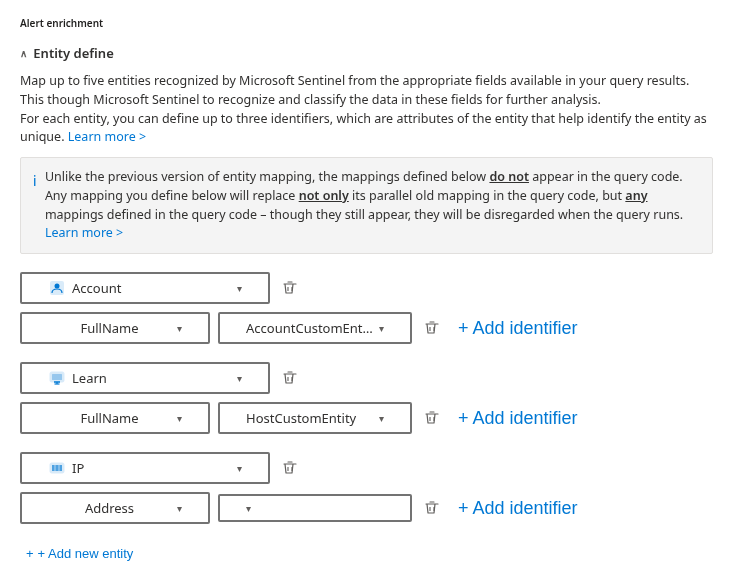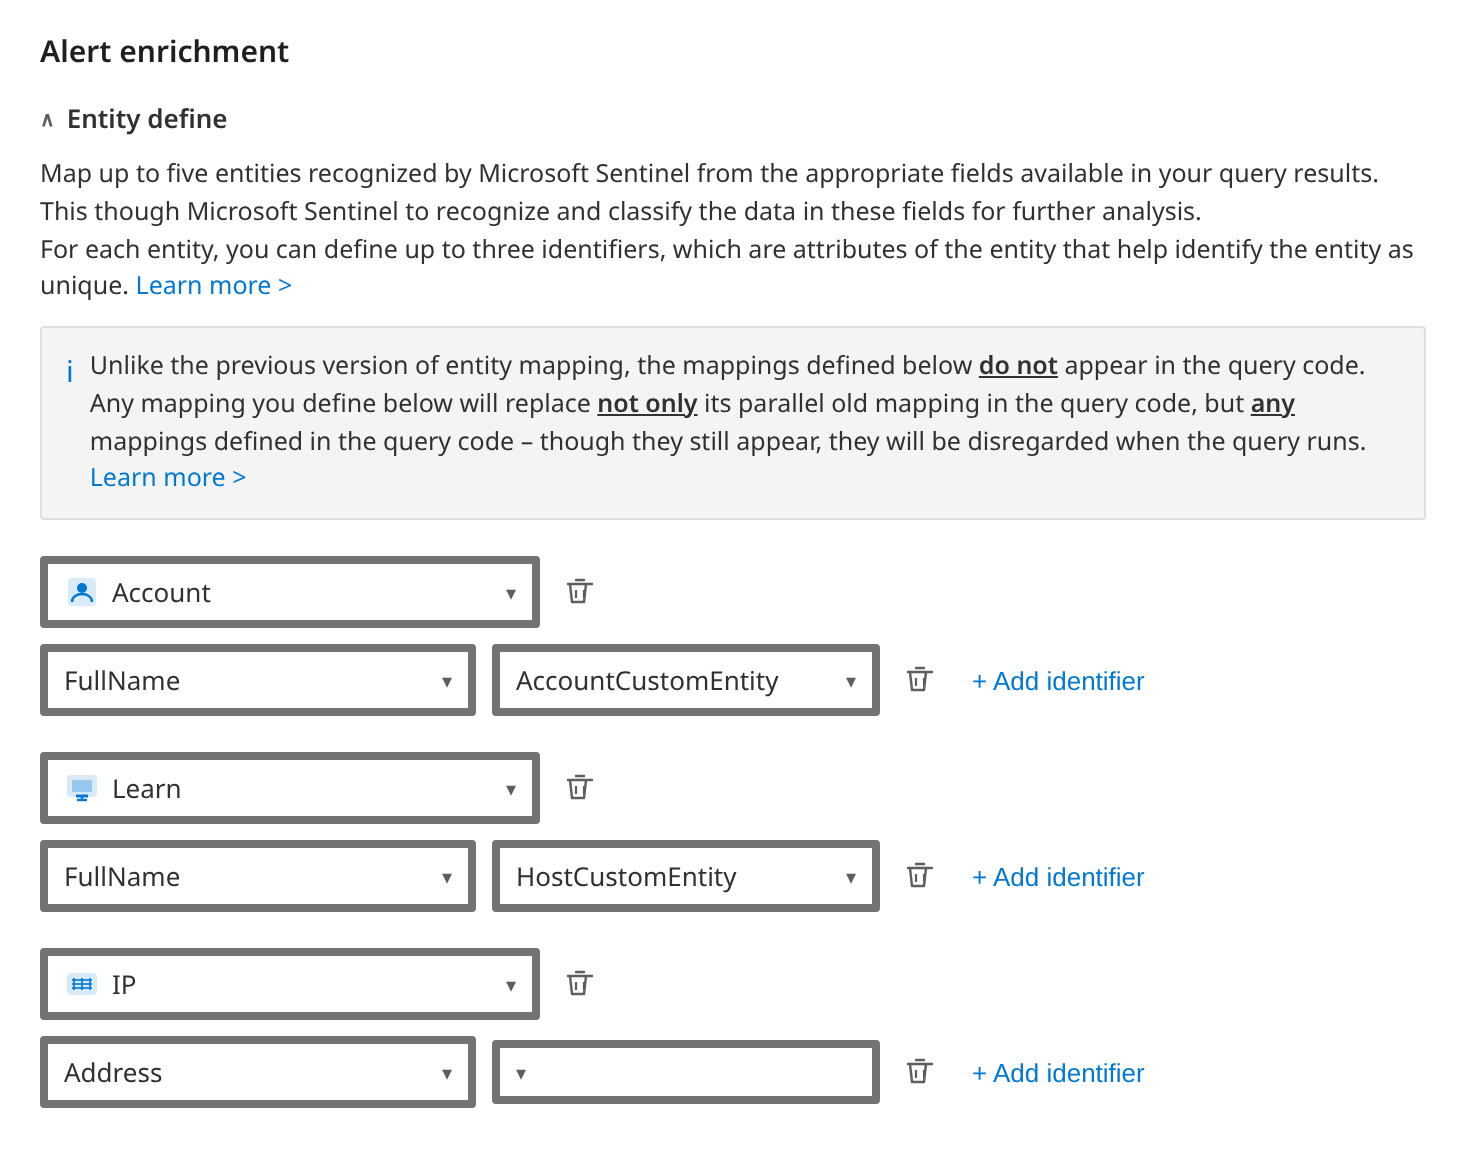--- a/index.html
+++ b/index.html
@@ -6,21 +6,21 @@
     body {
       font-family: 'Segoe UI', system-ui, sans-serif;
       font-size: 13px;
       color: #323130;
       background: #fff;
       padding: 16px 20px;
       width: 733px;
       min-height: 576px;
     }
     .page-title {
-      font-size: 15px;
+      font-size: 10px;
       font-weight: 600;
       margin-bottom: 14px;
       color: #201f1e;
     }
     .section-header {
       display: flex;
       align-items: center;
       gap: 6px;
       margin-bottom: 10px;
       font-size: 13px;
@@ -69,23 +69,23 @@
     }
     .entity-row {
       display: flex;
       align-items: center;
       gap: 8px;
       margin-bottom: 8px;
     }
     .dropdown {
       display: flex;
       align-items: center;
-      border: 4px solid #737373;
+      border: 2px solid #737373;
       border-radius: 2px;
-      padding: 5px 8px;
+      padding: 5px 26px;
       background: #fff;
       cursor: pointer;
       gap: 6px;
       min-width: 0;
     }
     .dropdown .dropdown-text {
       flex: 1;
       white-space: nowrap;
       overflow: hidden;
       text-overflow: ellipsis;
@@ -94,21 +94,22 @@
     }
     .dropdown .chevron-down {
       font-size: 10px;
       color: #605e5c;
       flex-shrink: 0;
     }
     .entity-type-dropdown {
       width: 250px;
     }
     .identifier-dropdown {
-      width: 218px;
+      width: 190px;
+      text-align: center;
     }
     .value-dropdown {
       width: 194px;
       align-items: center;
     }
     .delete-btn {
       background: none;
       border: none;
       cursor: pointer;
       color: #605e5c;
@@ -118,21 +119,21 @@
       align-items: center;
     }
     .add-identifier-btn {
       display: flex;
       align-items: center;
       gap: 4px;
       color: #0078d4;
       background: none;
       border: none;
       cursor: pointer;
-      font-size: 13px;
+      font-size: 18px;
       padding: 4px 6px;
       white-space: nowrap;
     }
     .add-entity-btn {
       display: flex;
       align-items: center;
       gap: 4px;
       color: #0078d4;
       background: none;
       border: none;

